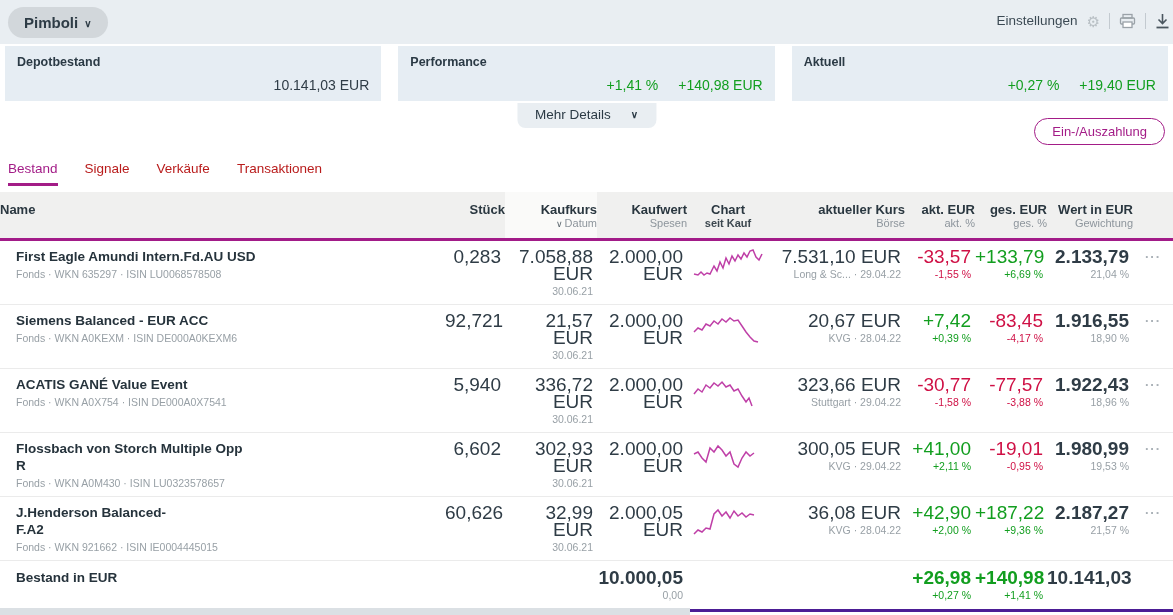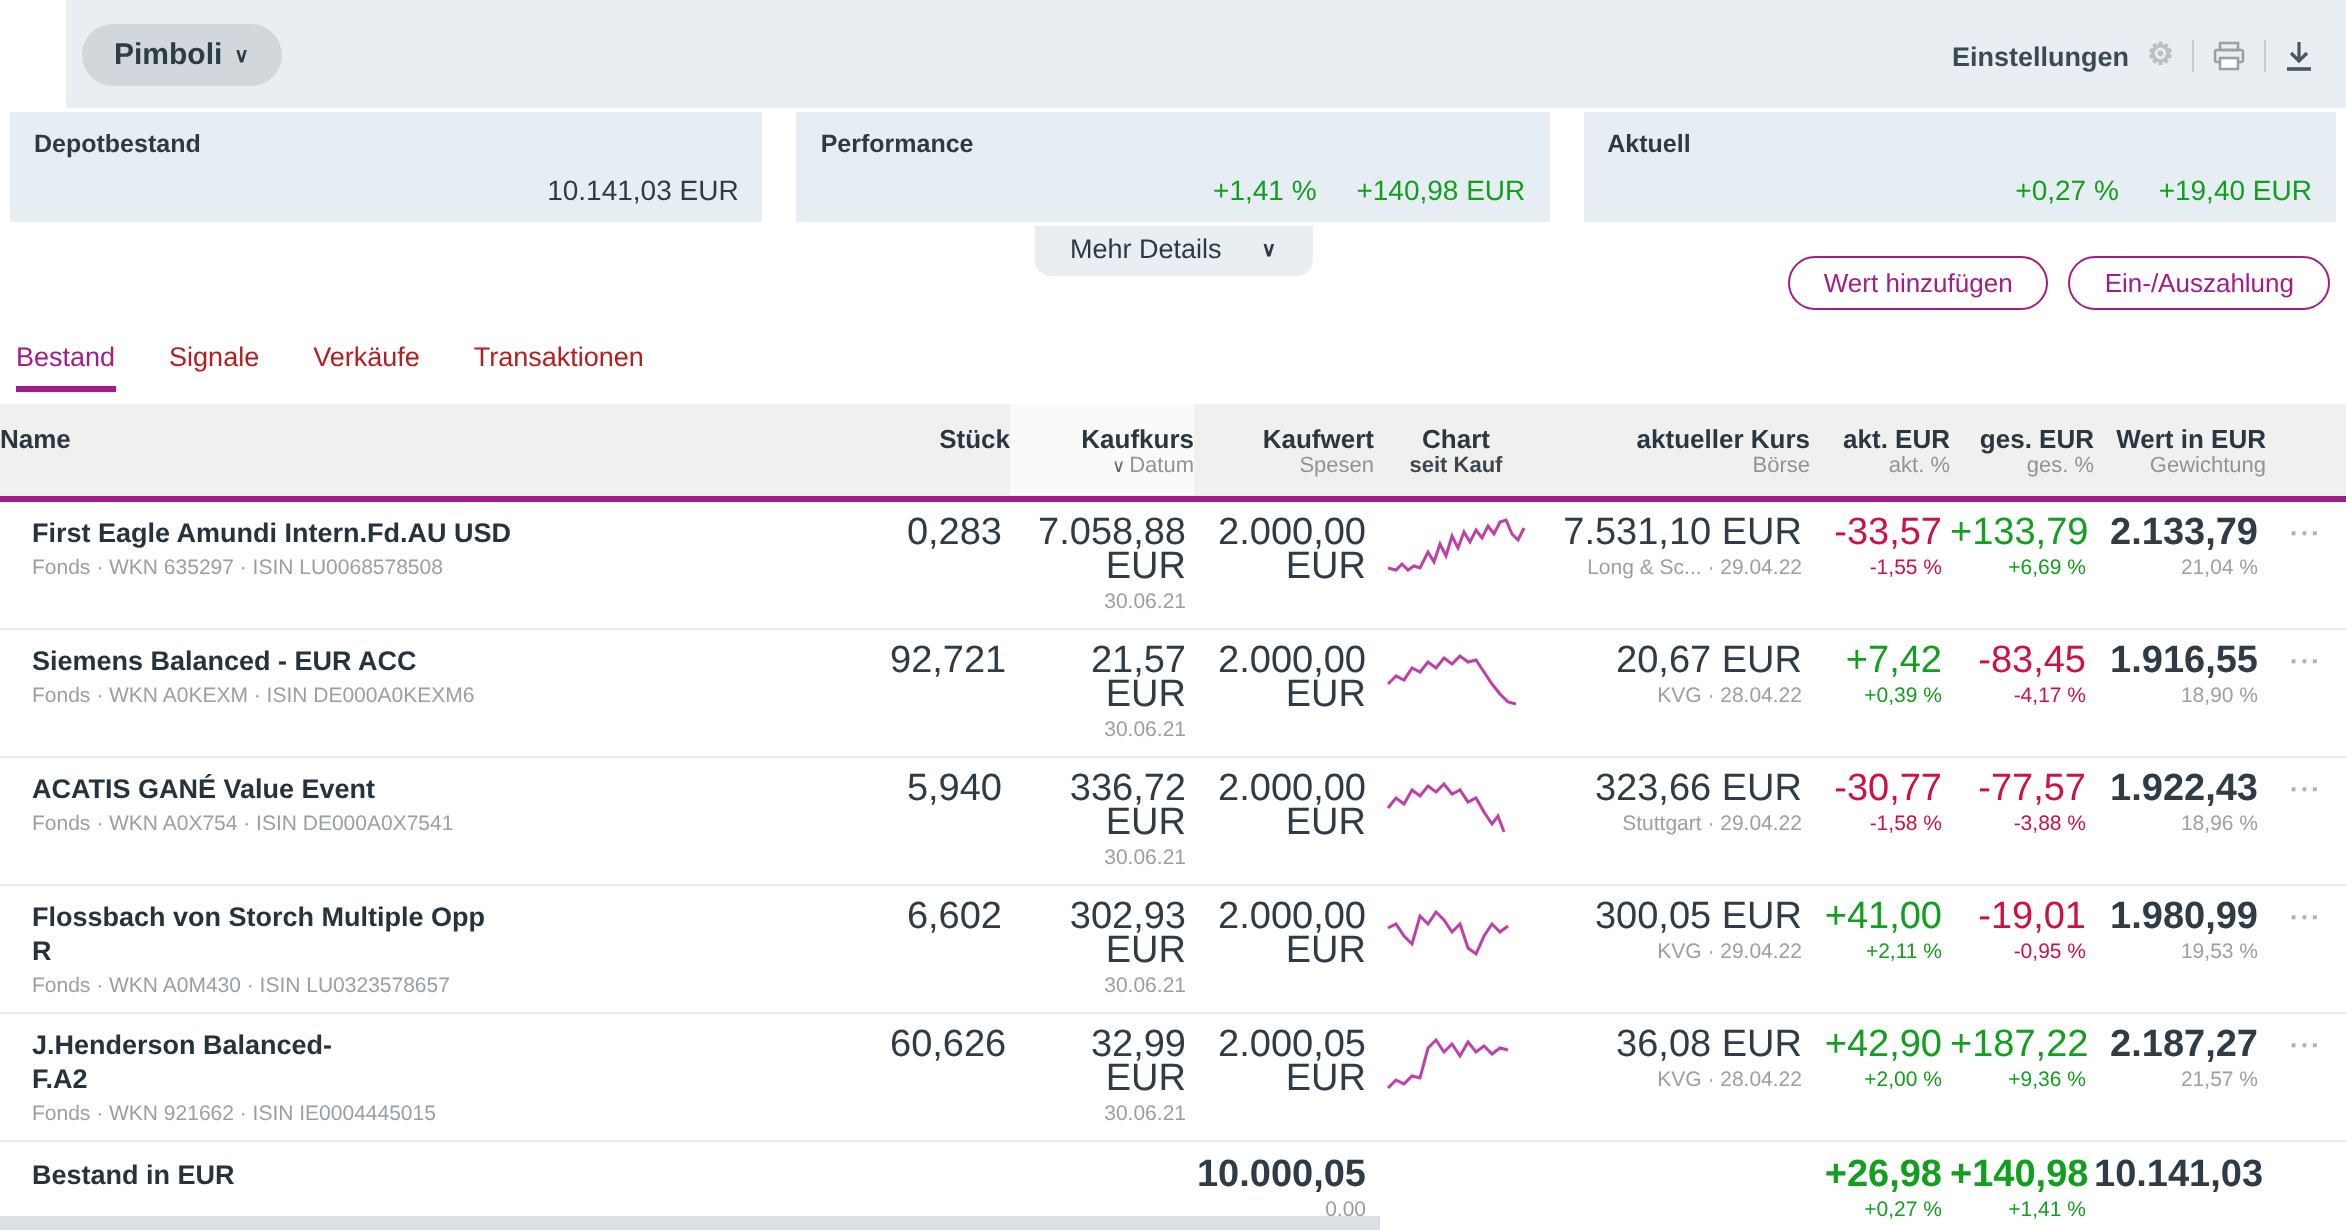--- a/index.html
+++ b/index.html
@@ -2,27 +2,27 @@
 <html><head>
 <meta charset="utf-8">
 <style>
   * { box-sizing: border-box; }
   html,body { margin:0; padding:0; }
   body {
     width:1173px; height:615px; overflow:hidden; position:relative;
     font-family:"Liberation Sans", sans-serif; background:#fff; color:#2e3c46;
   }
   
-  .topbar { height:54px; background:#e9eef2; display:flex; align-items:center;
-    justify-content:space-between; padding:0 16px 0 8px;margin-left:33px; }
+  .topbar { height:44px; background:#e9eef2; display:flex; align-items:center;
+    justify-content:space-between; padding:0 3px 0 8px; }
   .portfolio-pill { background:#d2d7db; border-radius:17px; padding:7px 16px;
     font-size:15px; font-weight:bold; color:#2e3c46; display:flex; align-items:center;
     gap:6px; cursor:pointer; }
   .pill-chev { font-size:10px; font-weight:bold; margin-top:2px; }
-  .topbar-right { display:flex; align-items:flex-end; gap:9px; font-size:13.5px; color:#3c4a54;font-weight:bold; }
+  .topbar-right { display:flex; align-items:flex-start; gap:9px; font-size:13.5px; color:#3c4a54; }
   .gear-ic { font-size:15px; color:#b9c0c5; cursor:pointer; }
   .icon-divider { width:1px; height:16px; background:#c3cad0; }
   .tb-icon { cursor:pointer; display:block; }
   
   .cards { display:flex; gap:17px; padding:2px 5px; background:#fff; }
   .card { flex:1; background:#e6edf3; height:55px; padding:9px 12px 8px;
     display:flex; flex-direction:column; justify-content:space-between; }
   .card-label { font-size:12.5px; font-weight:bold; color:#2b3a45; }
   .card-value { text-align:right; font-size:14px; color:#2f3c46; }
   .green { color:#129e1f; }
@@ -118,21 +118,20 @@
     </div>
   </div>
 </div>
 
 <div class="more-row">
   <div class="more-details">
     <span>Mehr Details</span>
     <span class="md-chev">∨</span>
   </div>
   <div class="action-buttons">
-    <button class="btn">Wert hinzufügen</button>
     <button class="btn">Ein-/Auszahlung</button>
   </div>
 </div>
 
 <div class="tabs" id="tabs">
     <div class="tab active">Bestand</div>
     <div class="tab">Signale</div>
     <div class="tab">Verkäufe</div>
     <div class="tab">Transaktionen</div>
   </div>

